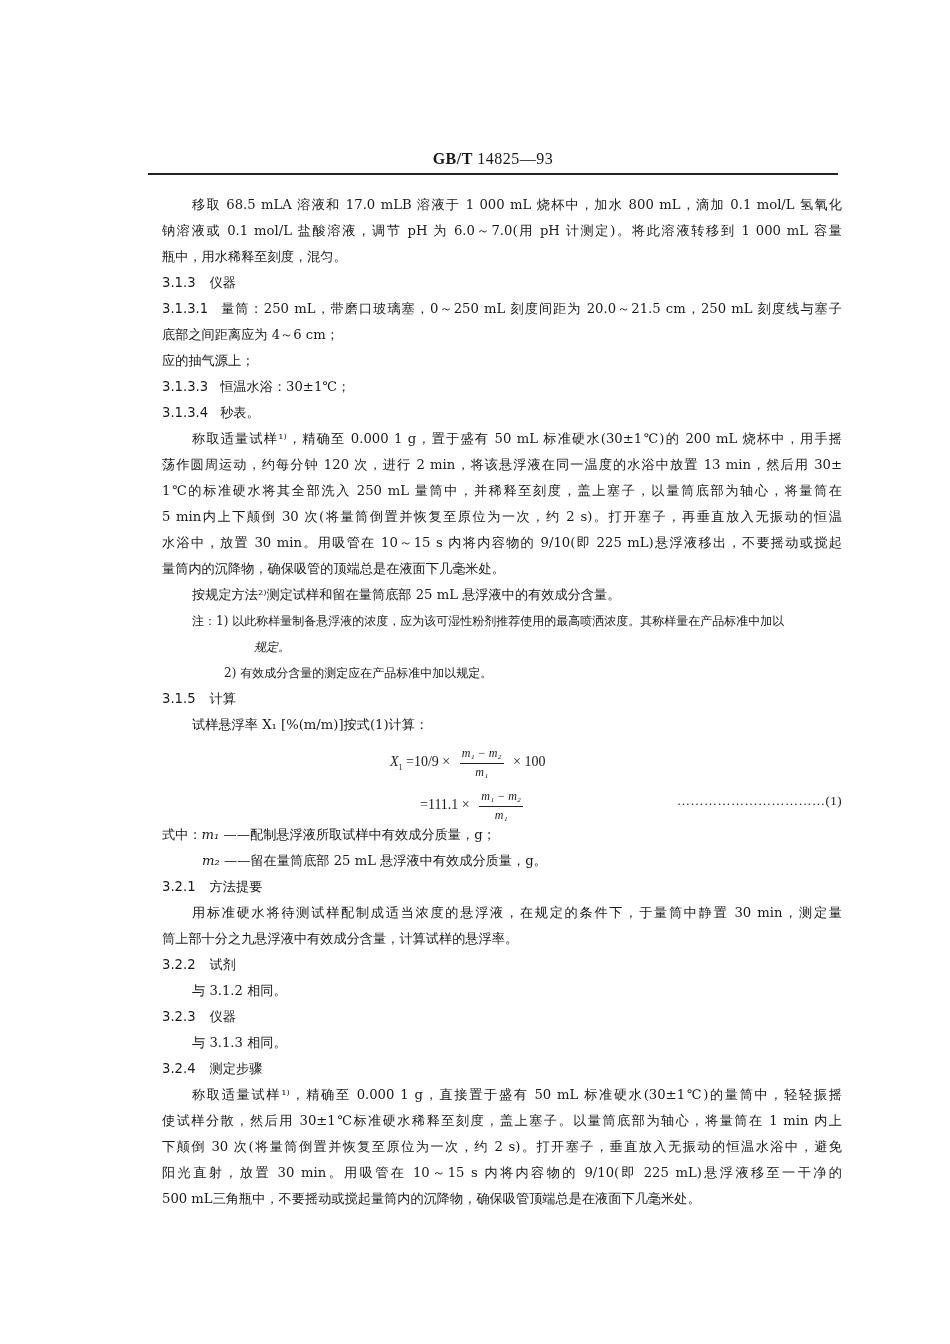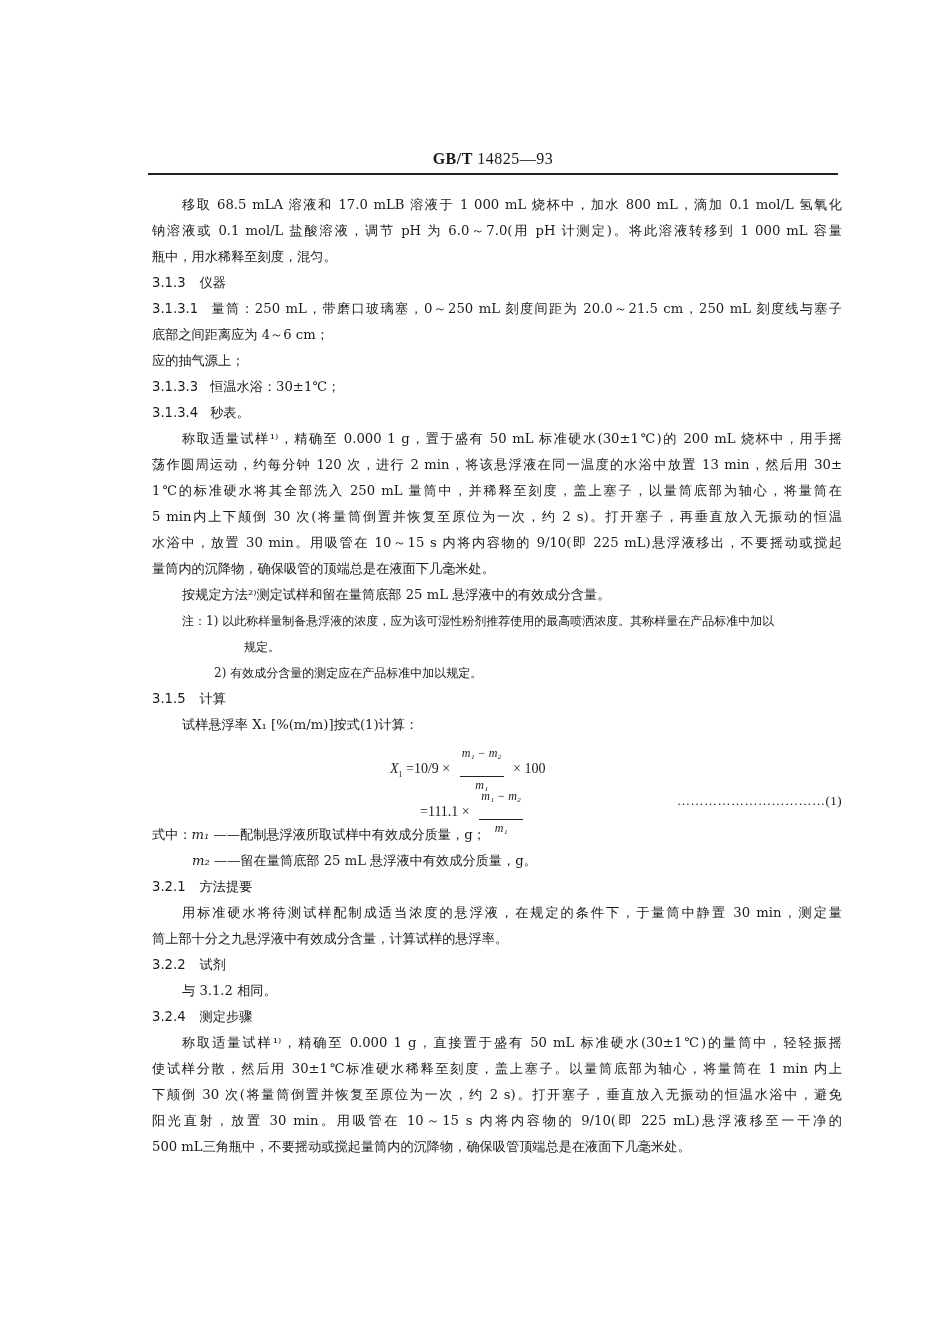--- a/index.html
+++ b/index.html
@@ -43,26 +43,27 @@
     position: absolute;
     left: 152px;
     width: 690px;
     font-size: 13.2px;
     line-height: 26px;
   }
   .line {
     display: block;
     white-space: nowrap;
     height: 26px;
+    margin-left: 10px;
   }
   .indent { padding-left: 30px; }
   .heading { font-family: "DejaVu Sans", "Liberation Sans", sans-serif; }
   .heading .num { display: inline-block; min-width: 0; margin-right: 14px; }
   .note { font-size: 12px; line-height: 26px; }
-  .note-indent2 { padding-left: 92px; }
+  .note-indent2 { padding-left: 92px; font-style: italic; }
   .note-indent3 { padding-left: 62px; }
   .justify-wrap {
     display: block;
     text-align: justify;
     text-align-last: justify;
     white-space: normal;
     height: 26px;
     overflow: hidden;
   }
   .formula {
@@ -74,21 +75,21 @@
     display: inline-block;
     vertical-align: middle;
     text-align: center;
     margin: 0 6px;
     font-style: italic;
     font-size: 12px;
   }
   .frac .num-part {
     display: block;
     border-bottom: 1px solid #222;
-    padding: 0 2px 15px 2px;
+    padding: 0 2px 2px 2px;
     font-family: Liberation Serif, serif;
   }
   .frac .den-part { display: block; padding-top: 1px; }
   .it { font-style: italic; }
   sub { font-size: 8px; }
   .eq-tag {
     position: absolute;
     left: 677px;
     top: 793px;
     font-size: 13px;
@@ -181,20 +182,24 @@
       <span class="num">3.2.1</span><span>方法提要</span>
     </span>
     <span class="line justify-wrap indent">用标准硬水将待测试样配制成适当浓度的悬浮液，在规定的条件下，于量筒中静置 30 min，测定量</span>
     <span class="line">筒上部十分之九悬浮液中有效成分含量，计算试样的悬浮率。</span>
 
     <span class="line heading">
       <span class="num">3.2.2</span><span>试剂</span>
     </span>
     <span class="line indent">与 3.1.2 相同。</span>
 
+    <span class="line heading">
+      <span class="num">3.2.3</span><span>仪器</span>
+    </span>
+    <span class="line indent">与 3.1.3 相同。</span>
 
     <span class="line heading">
       <span class="num">3.2.4</span><span>测定步骤</span>
     </span>
     <span class="line justify-wrap indent">称取适量试样¹⁾，精确至 0.000 1 g，直接置于盛有 50 mL 标准硬水(30±1℃)的量筒中，轻轻振摇</span>
     <span class="line justify-wrap">使试样分散，然后用 30±1℃标准硬水稀释至刻度，盖上塞子。以量筒底部为轴心，将量筒在 1 min 内上</span>
     <span class="line justify-wrap">下颠倒 30 次(将量筒倒置并恢复至原位为一次，约 2 s)。打开塞子，垂直放入无振动的恒温水浴中，避免</span>
     <span class="line justify-wrap">阳光直射，放置 30 min。用吸管在 10～15 s 内将内容物的 9/10(即 225 mL)悬浮液移至一干净的</span>
     <span class="line">500 mL三角瓶中，不要摇动或搅起量筒内的沉降物，确保吸管顶端总是在液面下几毫米处。</span>
   </div>

